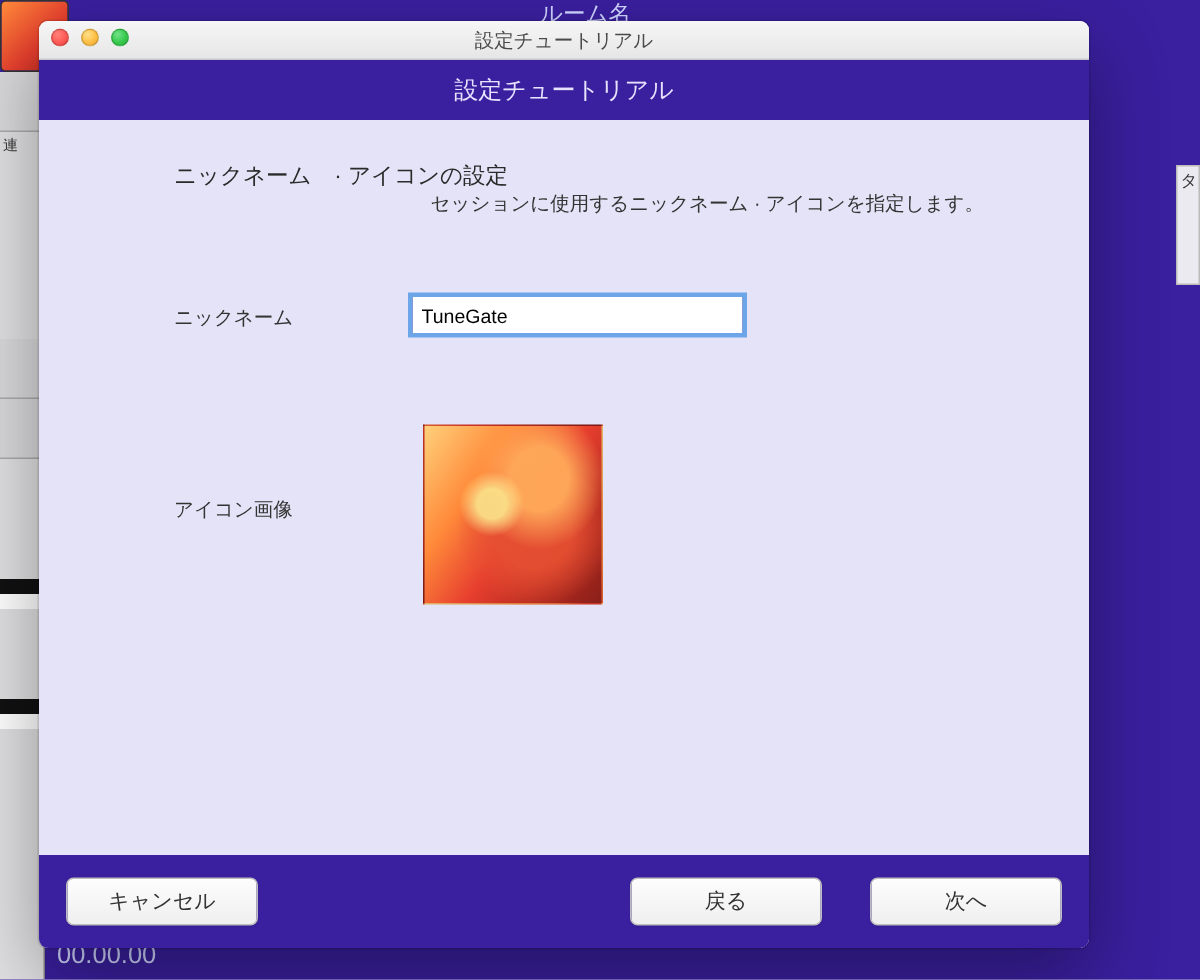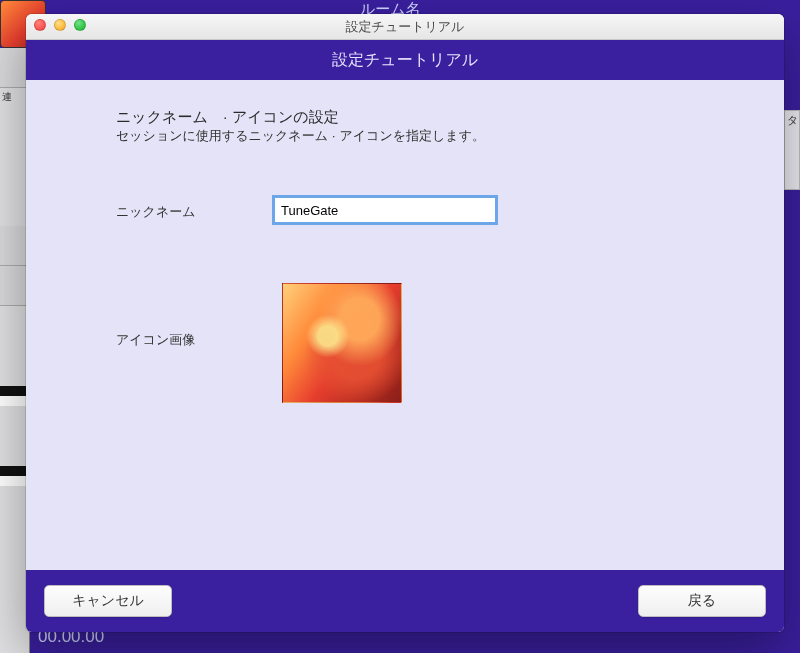--- a/index.html
+++ b/index.html
@@ -75,21 +75,21 @@
       color: #cfd4ff;
       font-size: 17px;
       font-variant-numeric: tabular-nums;
     }
 
     
     .window {
       position: absolute;
       left: 26px;
       top: 14px;
-      width: 758px;
+      width: 700px;
       height: 618px;
       background: #eceaf7;
       border-radius: 6px;
       box-shadow: 0 20px 50px rgba(0,0,0,0.35), 0 0 0 1px rgba(0,0,0,0.12);
       overflow: hidden;
       display: flex;
       flex-direction: column;
     }
     .titlebar {
       height: 26px;
@@ -135,20 +135,21 @@
       color: #2a2a2a;
     }
     .section-heading {
       font-size: 15px;
       font-weight: 500;
     }
     .description {
       font-size: 13px;
       margin-bottom: 52px;
       color: #333;
+      text-align: right;
     }
 
     .form-row {
       display: flex;
       align-items: center;
       margin-bottom: 60px;
     }
     .form-row.top { align-items: flex-start; margin-bottom: 30px; gap: 36px; }
     .form-label {
       width: 130px;
@@ -258,14 +259,15 @@
     <div class="form-row top">
       <div class="form-label mid">アイコン画像</div>
       <div class="icon-image" title="singer-thumbnail"></div>
     </div>
   </div>
 
   <div class="footer">
     <button class="mac-button">キャンセル</button>
     <div class="spacer"></div>
     <button class="mac-button">戻る</button>
+    <button class="mac-button">次へ</button>
   </div>
 </div>
 
 </body></html>

